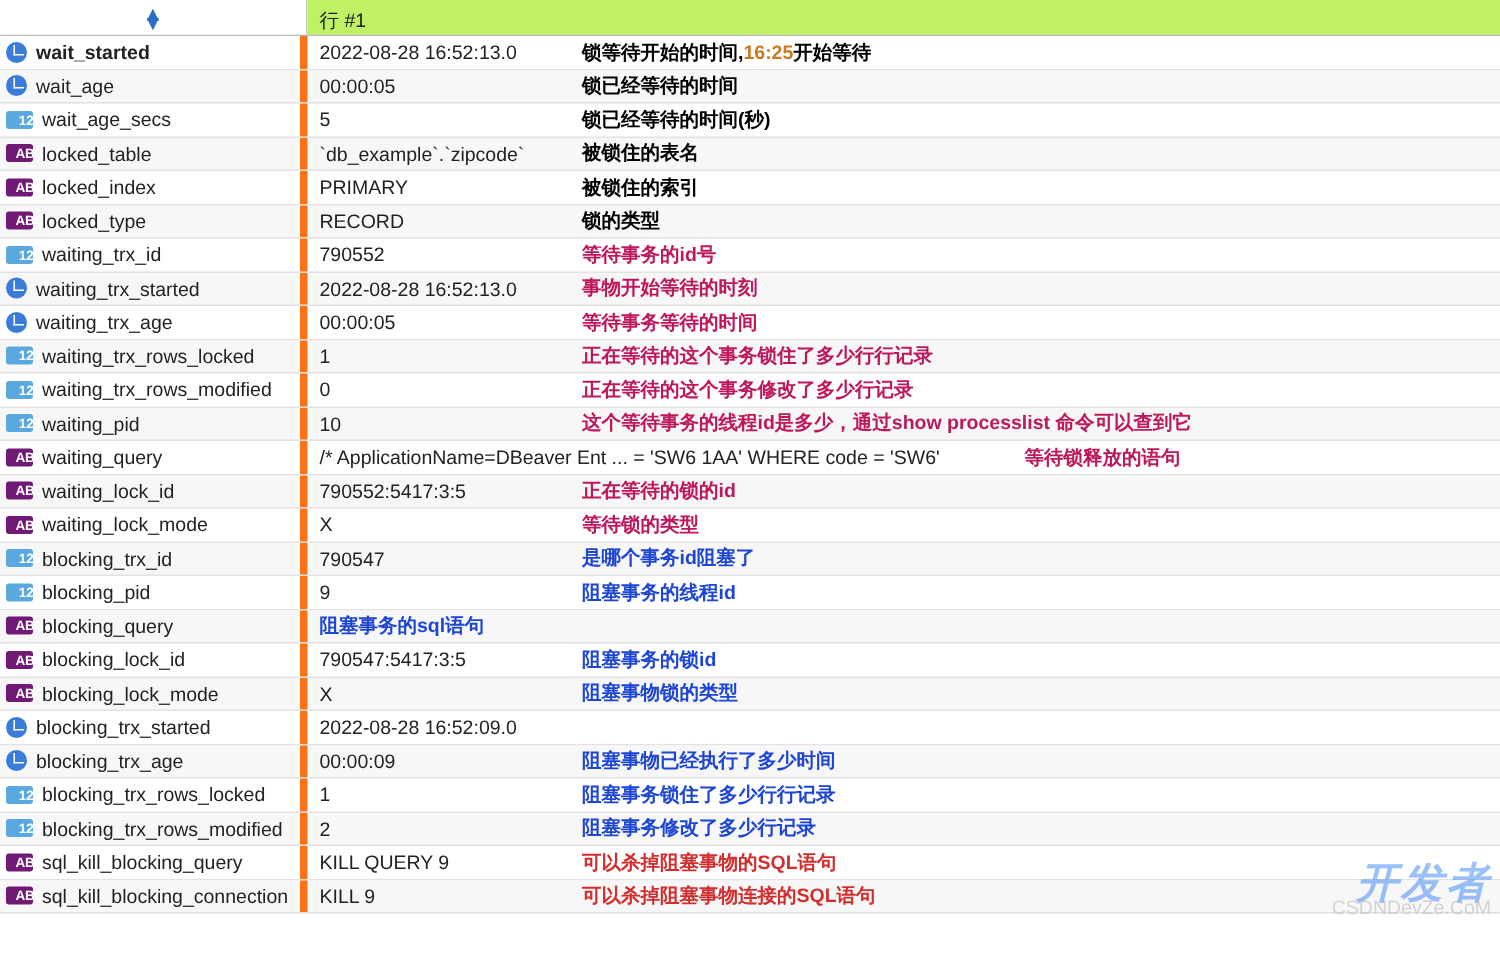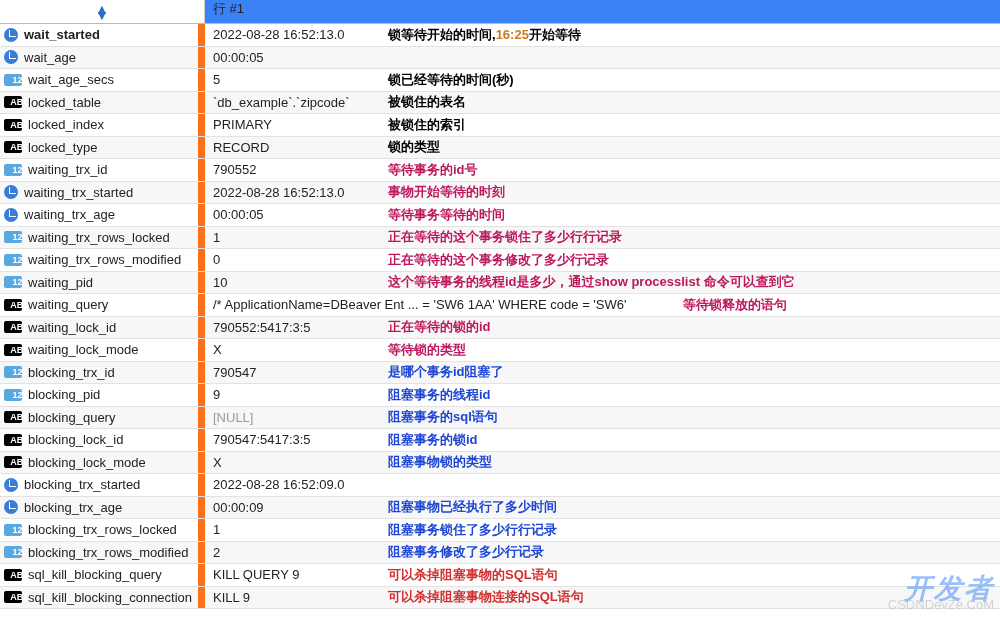--- a/index.html
+++ b/index.html
@@ -30,38 +30,38 @@
   .sort-icon {
     color: #2a6ec7;
     font-size: 14px;
     display: flex;
     flex-direction: column;
     line-height: 6px;
   }
   .col-right-header {
     flex: 1;
     display: flex;
-    align-items: flex-start;
+    align-items: flex-end;
     padding-left: 8px;
-    background: #3b82f6;
+    background: #bef264;
   }
   .row {
     display: flex;
     height: 22.5px;
     border-bottom: 1px solid #e2e2e2;
     align-items: center;
   }
   .row.alt { background: #f7f7f7; align-items: flex-end; }
   .name-cell {
     width: 205px;
     display: flex;
     align-items: center;
     padding-left: 4px;
     gap: 6px;
-    border-right: 7px solid #f97316;
+    border-right: 5px solid #f97316;
     height: 100%;
   }
   .value-cell {
     width: 175px;
     padding-left: 8px;
     display: flex;
     align-items: center;
     height: 100%;
   }
   .desc-cell {
@@ -104,21 +104,21 @@
     content: "";
     position: absolute;
     width: 6px;
     height: 6px;
     border-left: 1.5px solid #fff;
     border-bottom: 1.5px solid #fff;
     top: 2px;
     left: 5px;
   }
   .icon-123 { background: #5aa8e0; color: #fff; }
-  .icon-abc { background: #000000; color: #fff; }
+  .icon-abc { background: #701a75; color: #fff; }
   .name-text { flex: 1; white-space: nowrap; overflow: hidden; }
   .null-val { color: #999; }
   .watermark {
     position: absolute;
     right: 6px;
     bottom: 28px;
     color: #3b82f6;
     opacity: 0.5;
     font-style: italic;
     font-size: 28px;
@@ -163,20 +163,23 @@
       <div class="desc-cell">
         <span class="desc-black">锁等待开始的时间,<span class="orange">16:25</span>开始等待</span>
       </div>
     </div>
     <div class="row alt">
       <div class="name-cell">
         <span class="icon-clock"></span>
         <span class="name-text">wait_age</span>
       </div>
       <div class="value-cell">00:00:05</div>
+      <div class="desc-cell">
+        <span class="desc-black">锁已经等待的时间</span>
+      </div>
     </div>
     <div class="row">
       <div class="name-cell">
         <span class="icon-tag icon-123">123</span>
         <span class="name-text">wait_age_secs</span>
       </div>
       <div class="value-cell">5</div>
       <div class="desc-cell">
         <span class="desc-black">锁已经等待的时间(秒)</span>
       </div>
@@ -319,21 +322,20 @@
       <div class="value-cell">9</div>
       <div class="desc-cell">
         <span class="desc-blue">阻塞事务的线程id</span>
       </div>
     </div>
     <div class="row alt">
       <div class="name-cell">
         <span class="icon-tag icon-abc">ABC</span>
         <span class="name-text">blocking_query</span>
       </div>
-      <div class="value-cell null-val">[NULL]</div>
       <div class="desc-cell">
         <span class="desc-blue">阻塞事务的sql语句</span>
       </div>
     </div>
     <div class="row">
       <div class="name-cell">
         <span class="icon-tag icon-abc">ABC</span>
         <span class="name-text">blocking_lock_id</span>
       </div>
       <div class="value-cell">790547:5417:3:5</div>

